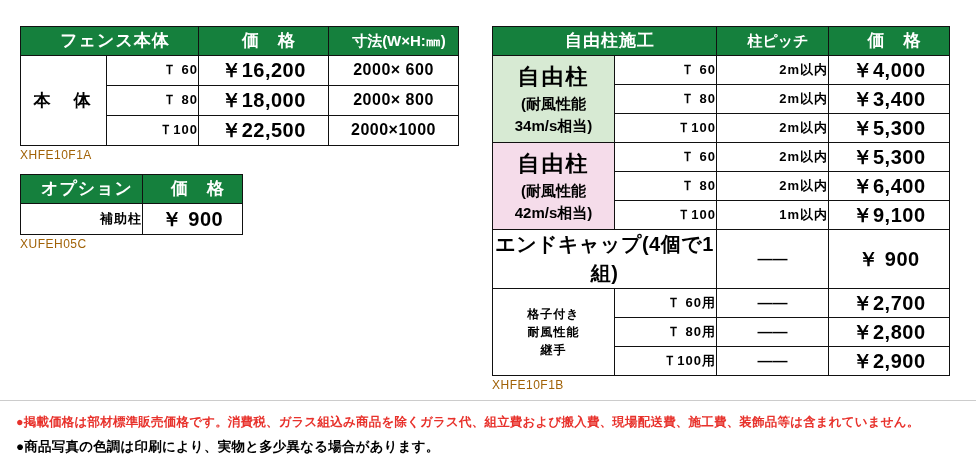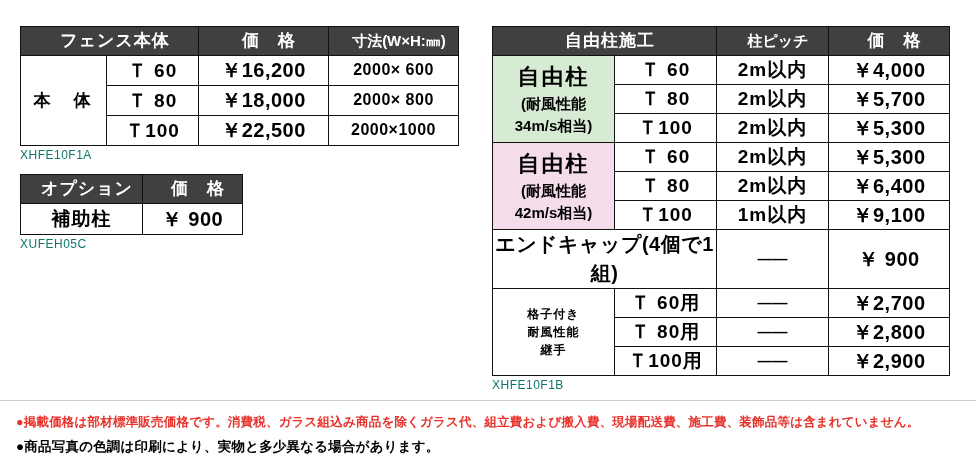--- a/index.html
+++ b/index.html
@@ -29,21 +29,21 @@
     border: 1px solid #111111;
     padding: 0;
     text-align: center;
     vertical-align: middle;
     font-weight: bold;
     font-size: 16px;
     line-height: 1.15;
     background: #ffffff;
   }
   .hdr {
-    background: #404040;
+    background: #15803d;
     color: #ffffff;
     font-size: 17px;
     letter-spacing: 1px;
     height: 28px;
     padding-left: 11px;
   }
   .hdr.small {
     font-size: 15px;
     letter-spacing: 0px;
   }
@@ -54,28 +54,29 @@
   }
   .dim {
     font-size: 16px;
     letter-spacing: 0.5px;
   }
   .lbl {
     font-size: 17px;
     letter-spacing: 3px;
   }
   .sz {
-    font-size: 19px;
+    font-size: 13px;
     letter-spacing: 1px;
+    text-align: right;
   }
   .note {
     font-size: 12px;
     font-weight: normal;
     letter-spacing: 0.5px;
-    color: #0f766e;
+    color: #a16207;
     margin-top: 2px;
   }
   
   .left-block {
     position: absolute;
     left: 20px;
     top: 26px;
     width: 440px;
   }
   .t-main { width: 438px; }
@@ -221,21 +222,21 @@
           <div>(耐風性能</div>
           <div>34m/s相当)</div>
         </td>
         <td class="sz">Ｔ 60</td>
         <td class="sz">2m以内</td>
         <td class="price">￥4,000</td>
       </tr>
       <tr>
         <td class="sz">Ｔ 80</td>
         <td class="sz">2m以内</td>
-        <td class="price">￥5,700</td>
+        <td class="price">￥3,400</td>
       </tr>
       <tr>
         <td class="sz">Ｔ100</td>
         <td class="sz">2m以内</td>
         <td class="price">￥5,300</td>
       </tr>
 
       <tr>
         <td class="g-pink cellname" rowspan="3">
           <div class="big">自由柱</div>

